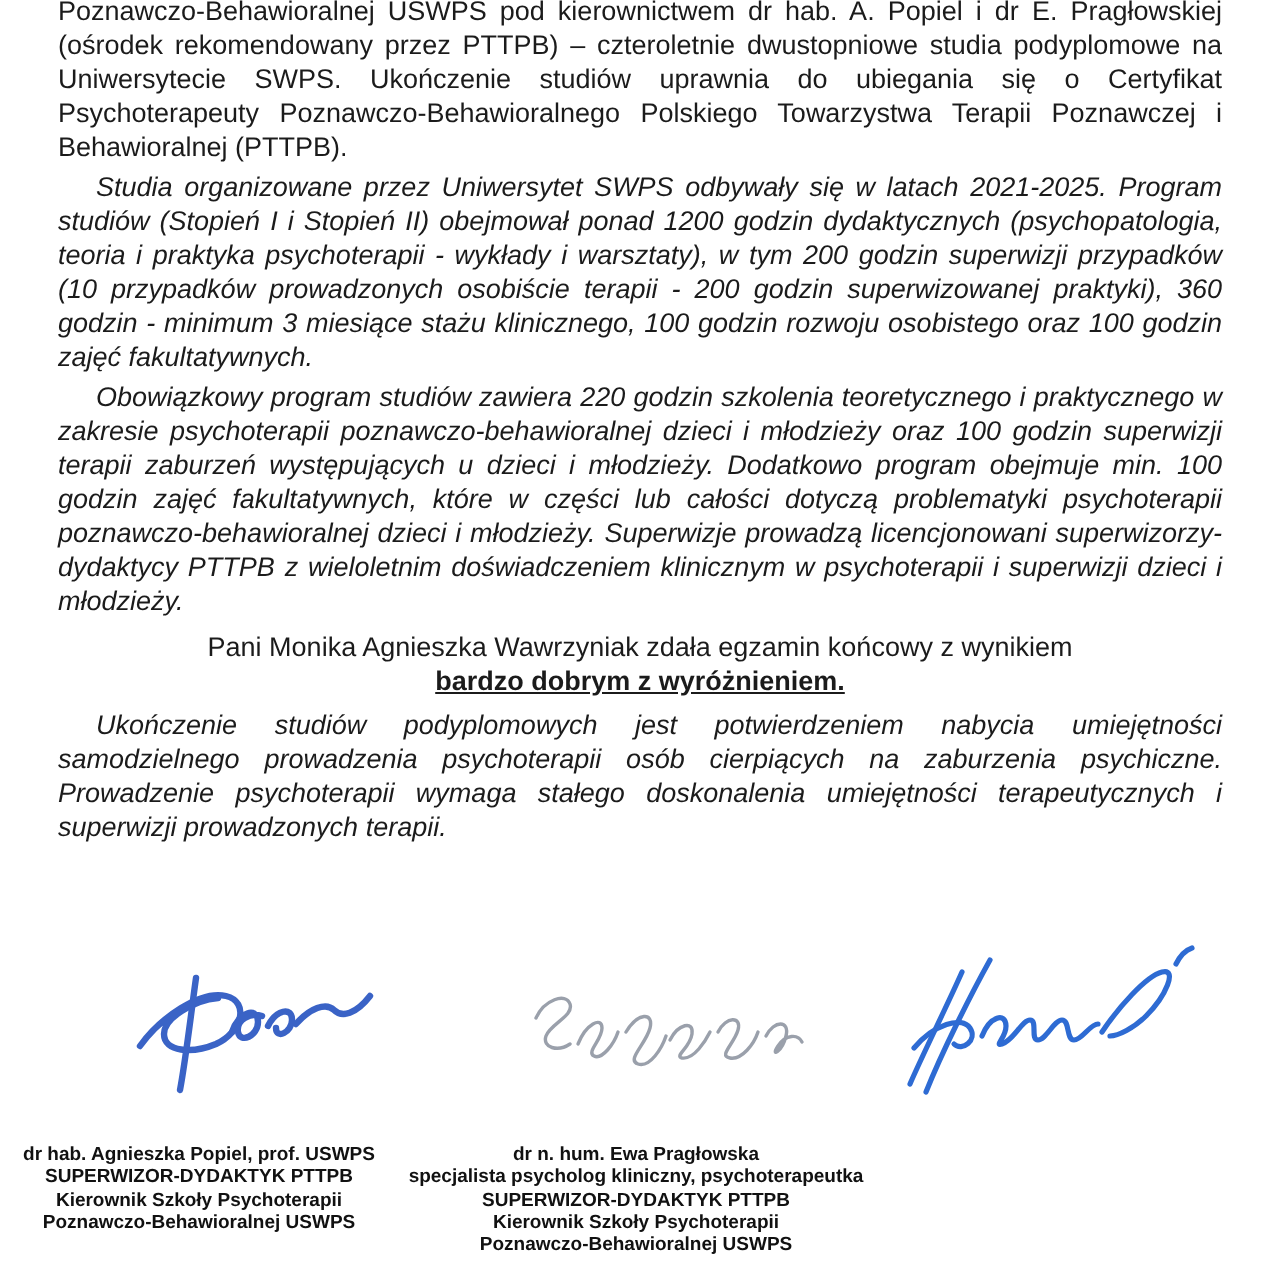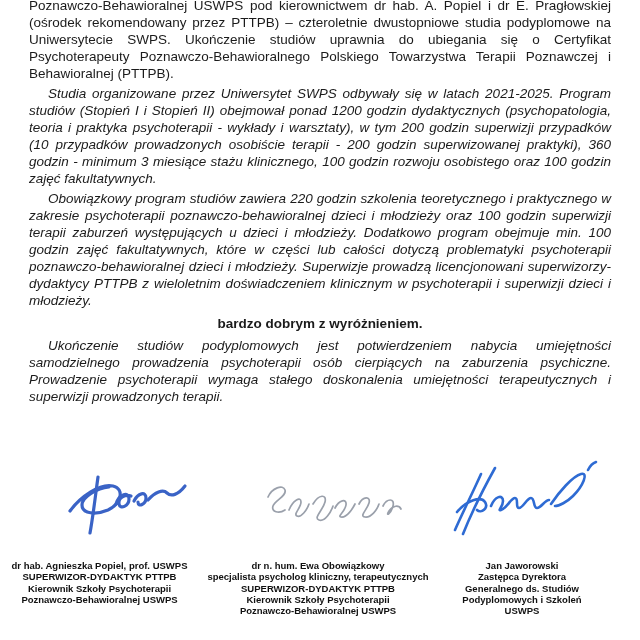--- a/index.html
+++ b/index.html
@@ -22,24 +22,24 @@
     line-height:17px;
     text-align:justify;
   }
   .para { margin:0 0 3px 0; }
   .para.indent { text-indent:19px;font-style:italic; }
   .result-block {
     text-align:center;
     margin:6px 0 5px 0;
     text-indent:0;
   }
-  .result-block .grade { font-weight:bold; }
+  .result-block .grade { font-weight:bold;text-decoration:underline; }
   .sig-zone {
     position:absolute;
-    left:0; top:462px;
+    left:0; top:474px;
     width:540px; height:166px;
   }
   .sig-svg { position:absolute; }
   .sig-popiel    { left:66px;  top:14px; }
   .sig-praglowska{ left:262px; top:21px; }
   .sig-jaworowski{ left:448px; top:1px;  }
   .sig-block {
     position:absolute;
     top:101px;
     font-size:9.5px;
@@ -55,20 +55,21 @@
 </head>
 <body>
 
 <div class="page">
 
   <div class="body-text">
     <p class="para">Poznawczo-Behawioralnej USWPS pod kierownictwem dr hab. A. Popiel i dr E. Pragłowskiej (ośrodek rekomendowany przez PTTPB) – czteroletnie dwustopniowe studia podyplomowe na Uniwersytecie SWPS. Ukończenie studiów uprawnia do ubiegania się o Certyfikat Psychoterapeuty Poznawczo-Behawioralnego Polskiego Towarzystwa Terapii Poznawczej i Behawioralnej (PTTPB).</p>
     <p class="para indent">Studia organizowane przez Uniwersytet SWPS odbywały się w latach 2021-2025. Program studiów (Stopień I i Stopień II) obejmował ponad 1200 godzin dydaktycznych (psychopatologia, teoria i praktyka psychoterapii - wykłady i warsztaty), w tym 200 godzin superwizji przypadków (10 przypadków prowadzonych osobiście terapii - 200 godzin superwizowanej praktyki), 360 godzin - minimum 3 miesiące stażu klinicznego, 100 godzin rozwoju osobistego oraz 100 godzin zajęć fakultatywnych.</p>
     <p class="para indent">Obowiązkowy program studiów zawiera 220 godzin szkolenia teoretycznego i praktycznego w zakresie psychoterapii poznawczo-behawioralnej dzieci i młodzieży oraz 100 godzin superwizji terapii zaburzeń występujących u dzieci i młodzieży. Dodatkowo program obejmuje min. 100 godzin zajęć fakultatywnych, które w części lub całości dotyczą problematyki psychoterapii poznawczo-behawioralnej dzieci i młodzieży. Superwizje prowadzą licencjonowani superwizorzy-dydaktycy PTTPB z wieloletnim doświadczeniem klinicznym w psychoterapii i superwizji dzieci i młodzieży.</p>
     <div class="result-block">
+      <div>Pani Monika Agnieszka Wawrzyniak zdała egzamin końcowy z wynikiem</div>
       <div class="grade">bardzo dobrym z wyróżnieniem.</div>
     </div>
     <p class="para indent">Ukończenie studiów podyplomowych jest potwierdzeniem nabycia umiejętności samodzielnego prowadzenia psychoterapii osób cierpiących na zaburzenia psychiczne. Prowadzenie psychoterapii wymaga stałego doskonalenia umiejętności terapeutycznych i superwizji prowadzonych terapii.</p>
   </div>
 
   <div class="sig-zone">
 
     <svg class="sig-svg sig-popiel" width="124" height="66" viewBox="0 0 124 66">
       <g fill="none" stroke="#3a63c6" stroke-width="3.2" stroke-linecap="round" stroke-linejoin="round">
         <path d="M4 38 C14 24 34 10 47 13 C59 16 55 31 42 37 C30 42 16 41 16 32 C16 24 31 15 43 14"></path>
@@ -102,29 +103,22 @@
     </svg>
 
     <div class="sig-block sig-block-0">
       <div>dr hab. Agnieszka Popiel, prof. USWPS</div>
       <div>SUPERWIZOR-DYDAKTYK PTTPB</div>
       <div>Kierownik Szkoły Psychoterapii</div>
       <div>Poznawczo-Behawioralnej USWPS</div>
     </div>
 
     <div class="sig-block sig-block-1">
-      <div>dr n. hum. Ewa Obowiązkowy</div>
-      <div>specjalista psycholog kliniczny, terapeutycznych</div>
+      <div>dr n. hum. Ewa Pragłowska</div>
+      <div>specjalista psycholog kliniczny, psychoterapeutka</div>
       <div>SUPERWIZOR-DYDAKTYK PTTPB</div>
       <div>Kierownik Szkoły Psychoterapii</div>
       <div>Poznawczo-Behawioralnej USWPS</div>
     </div>
 
-    <div class="sig-block sig-block-2">
-      <div>Jan Jaworowski</div>
-      <div>Zastępca Dyrektora</div>
-      <div>Generalnego ds. Studiów</div>
-      <div>Podyplomowych i Szkoleń</div>
-      <div>USWPS</div>
-    </div>
 
   </div>
 </div>
 
 </body></html>

